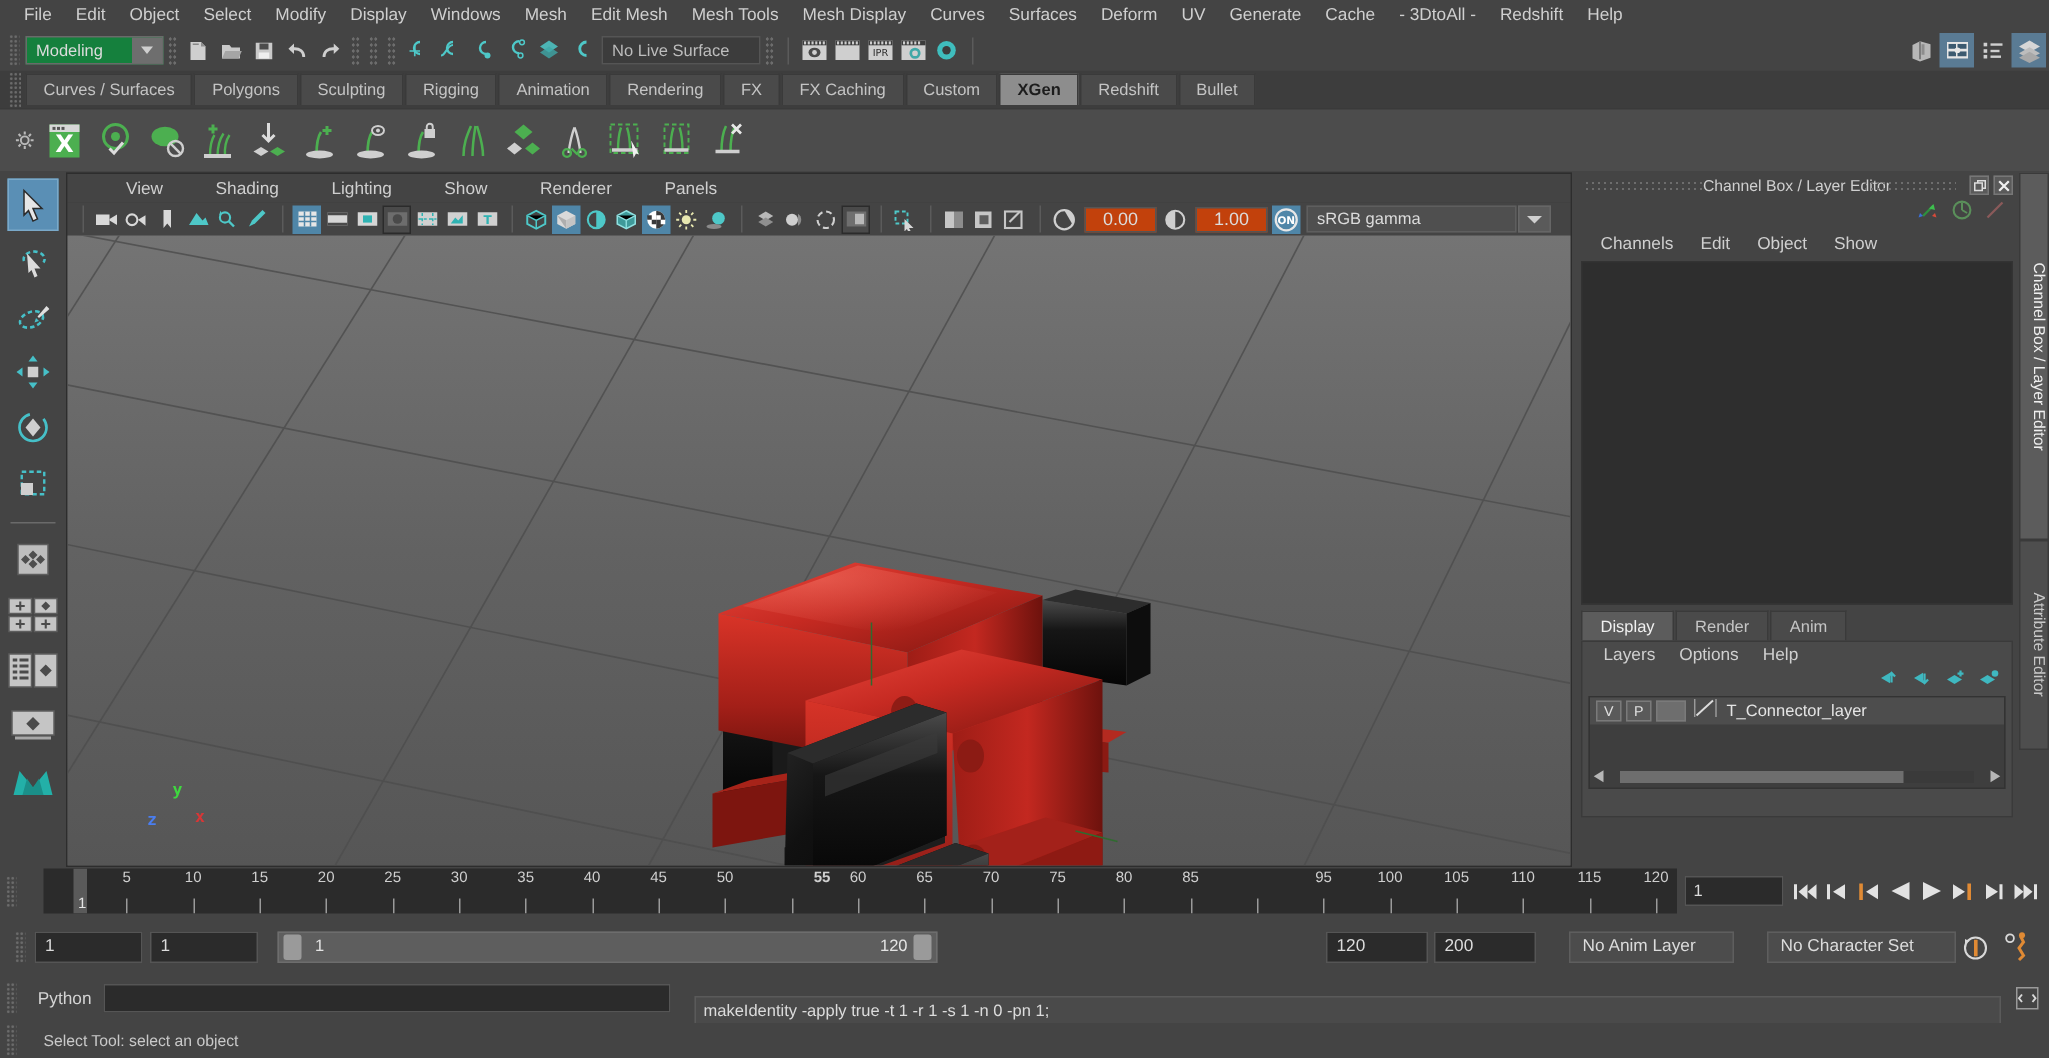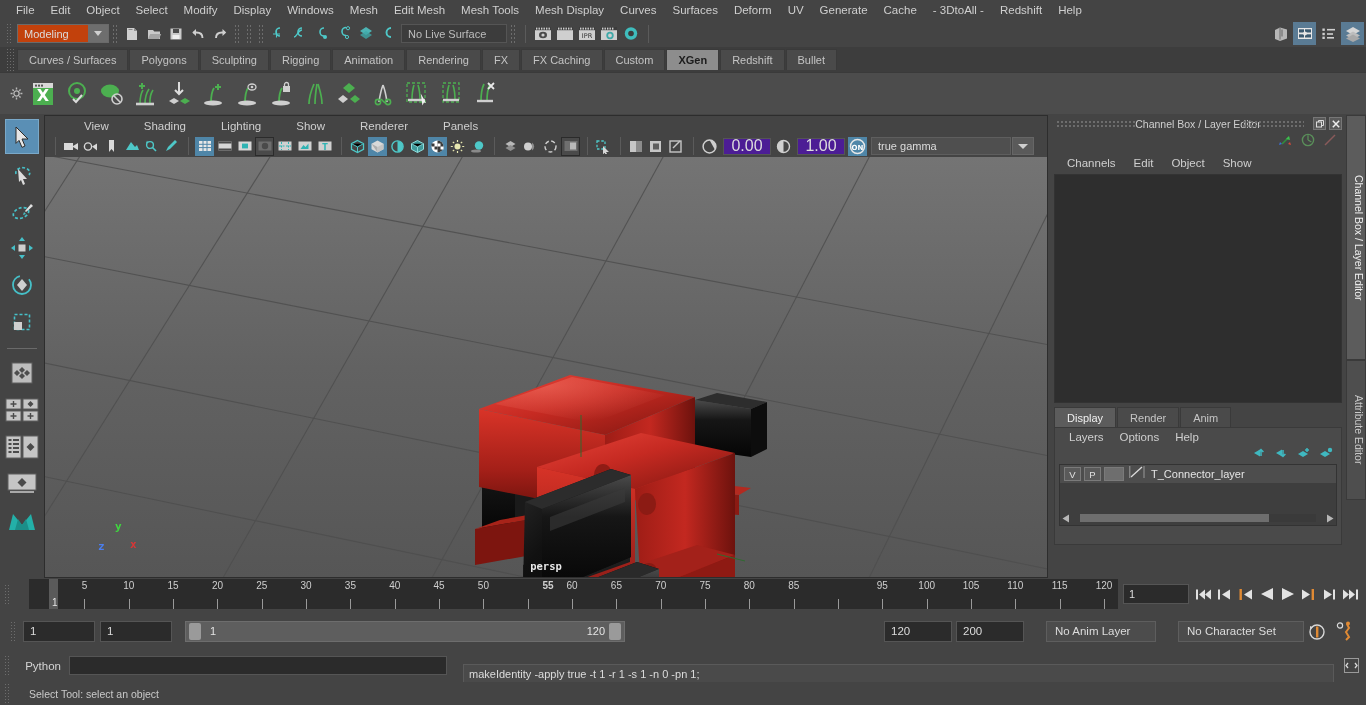--- a/index.html
+++ b/index.html
@@ -19,21 +19,21 @@
   }
   .menubar .mi { padding:0 8px; color:#cfcfcf; line-height:20px; white-space:nowrap; }
 
   
   .statusline {
     height:27px; background:#444444; display:flex; align-items:center;
     padding-left:6px; gap:0px; position:relative;
   }
   .gripdots { width:7px; height:21px; background-image:radial-gradient(#6d6d6d 0.8px, transparent 0.9px); background-size:3px 3px; margin-right:4px; flex:none;}
   .modesel {
-    width:92px; height:19px; background:#c2410c; border:1px solid #6a6a6a;
+    width:92px; height:19px; background:#15803d; border:1px solid #6a6a6a;
     display:flex; align-items:center; font-size:11px; color:#dcdcdc; padding-left:6px; position:relative;
   }
   .modesel .arrow { position:absolute; right:0; top:0; bottom:0; width:20px; background:#6e6e6e; display:flex;align-items:center;justify-content:center;}
   .modesel .arrow:after{content:"";border-left:4px solid transparent;border-right:4px solid transparent;border-top:5px solid #cfcfcf;}
   .sep { width:1px; height:18px; background:#5b5b5b; margin:0 6px; flex:none;}
   .sepdot { width:6px;height:20px;margin:0 3px;flex:none;
             background-image:radial-gradient(#6d6d6d 0.8px, transparent 0.9px); background-size:3px 4px;}
   .sbtn { width:22px;height:22px;display:flex;align-items:center;justify-content:center;flex:none;}
   .sbtn svg{display:block;}
   .nolive {
@@ -68,22 +68,22 @@
   .ldiv { width:30px;height:1px;background:#6a6a6a;margin:7px 0 6px 0;}
 
   
   .vpanel { position:absolute; left:44px; top:0; width:1004px; height:463px; background:#3b3b3b; border:1px solid #2d2d2d;}
   .vmenu { height:19px; display:flex; align-items:center; padding-left:12px; font-size:11.5px; background:#444444;}
   .vmenu .mi { padding:0 8px; color:#cfcfcf;margin-left:19px; }
   .vtools { height:22px; background:#444444; display:flex; align-items:center; padding-left:4px; }
   .vbtn { width:19px;height:19px;display:flex;align-items:center;justify-content:center;flex:none;margin-right:1px;}
   .vbtn.on { background:#4f86a8; }
   .vbtn.framed { border:1px solid #2b2b2b; background:#4a4a4a;}
-  .numfield { width:48px;height:17px;background:#4c1d95;border:1px solid #555;color:#dcdcdc;
-              font-size:16px;display:flex;align-items:center;justify-content:center;flex:none;margin:0 3px;}
+  .numfield { width:48px;height:17px;background:#c2410c;border:1px solid #555;color:#dcdcdc;
+              font-size:12px;display:flex;align-items:center;justify-content:center;flex:none;margin:0 3px;}
   .gammafield { width:140px;height:18px;background:#4f4f4f;border:1px solid #5e5e5e;color:#dcdcdc;font-size:11px;
                 display:flex;align-items:center;padding-left:6px;flex:none;margin-left:3px;}
   .gammaarrow{width:22px;height:18px;background:#5a5a5a;border:1px solid #666;display:flex;align-items:center;justify-content:center;margin-left:1px;flex:none;}
   .gammaarrow:after{content:"";border-left:5px solid transparent;border-right:5px solid transparent;border-top:5px solid #cfcfcf;}
 
   .viewport { position:absolute; left:0; top:41px; width:1002px; height:420px; overflow:hidden;
               background:linear-gradient(#6e6e6e,#5d5d5d 55%,#575757); }
   .vlabel { position:absolute; left:0; right:0; bottom:5px; text-align:center; font-size:10.5px;
             color:#e8e8e8; font-weight:bold; font-family:"DejaVu Sans Mono", monospace; }
 
@@ -832,21 +832,21 @@
               <path d="M8.5 2.5v12a6 6 0 0 1 0-12z" fill="#cfcfcf"></path>
             </svg>
           </div>
         <div class="numfield" data-name="gamma-value">1.00</div>
         <div class="vbtn on" data-name="color-management-icon">
           <svg width="19" height="17">
               <circle cx="9.5" cy="8.5" r="7" fill="none" stroke="#e7e7e7" stroke-width="1.5"></circle>
               <text x="9.5" y="11.5" font-size="7" fill="#ffffff" text-anchor="middle" font-family="DejaVu Sans, sans-serif" font-weight="bold">ON</text>
             </svg>
           </div>
-        <div class="gammafield" data-name="color-management-field">true gamma</div>
+        <div class="gammafield" data-name="color-management-field">sRGB gamma</div>
         <div class="gammaarrow" data-name="color-management-chevron-down-icon"></div>
       </div>
 
       <div class="viewport" data-name="perspective-viewport">
         <svg width="1002" height="420" style="position:absolute;left:0;top:0" data-name="viewport-canvas">
           <defs>
             <linearGradient id="bgg" x1="0" y1="0" x2="0" y2="1">
               <stop offset="0" stop-color="#747474"></stop>
                 <stop offset="0.5" stop-color="#626262"></stop>
                 <stop offset="1" stop-color="#565656"></stop>
@@ -962,21 +962,20 @@
             <path d="M0 0 L22 -2" stroke="#cc3333" stroke-width="2"></path>
             <path d="M0 0 L0 -26" stroke="#33cc33" stroke-width="2"></path>
             <path d="M0 0 L-18 8" stroke="#3355dd" stroke-width="2"></path>
           </g>
         </svg>
 
         <div style="position:absolute;left:85px;top:381px;color:#d83636;font-size:11px;font-weight:bold;font-family:'DejaVu Sans Mono',monospace;" data-name="axis-label-x">x</div>
         <div style="position:absolute;left:70px;top:363px;color:#3fd83f;font-size:11px;font-weight:bold;font-family:'DejaVu Sans Mono',monospace;" data-name="axis-label-y">y</div>
         <div style="position:absolute;left:53px;top:383px;color:#4a7ef0;font-size:11px;font-weight:bold;font-family:'DejaVu Sans Mono',monospace;" data-name="axis-label-z">z</div>
 
-        <div class="vlabel" data-name="camera-name-label">persp</div>
       </div>
     </div>
 
     <div class="rpanel" data-name="channel-box-layer-editor-panel">
       <div class="rtitle" data-name="panel-title-bar">
         <div class="dots" style="left:6px;width:80px;" data-name="panel-grip-left"></div>
         <span data-name="panel-title">Channel Box / Layer Editor</span>
         <div class="dots" style="right:42px;width:62px;" data-name="panel-grip-right"></div>
         <div style="position:absolute;right:20px;" class="wbtn" data-name="restore-icon">
           <svg width="8" height="8">

